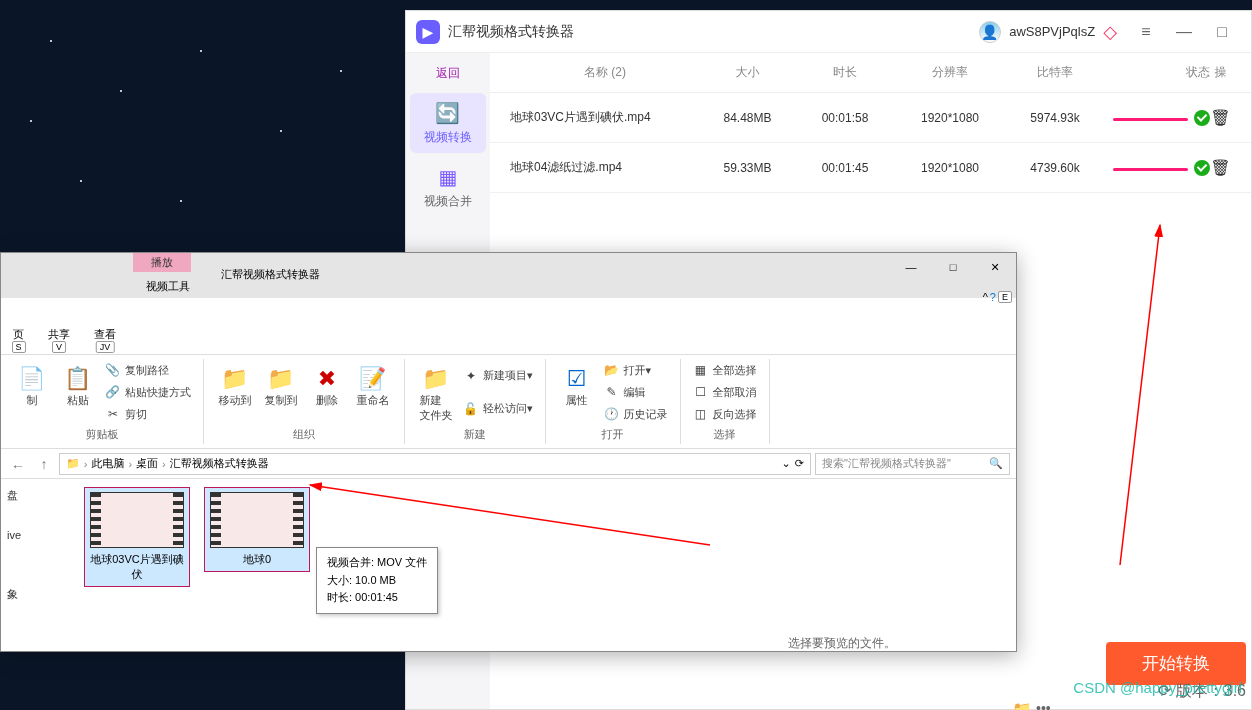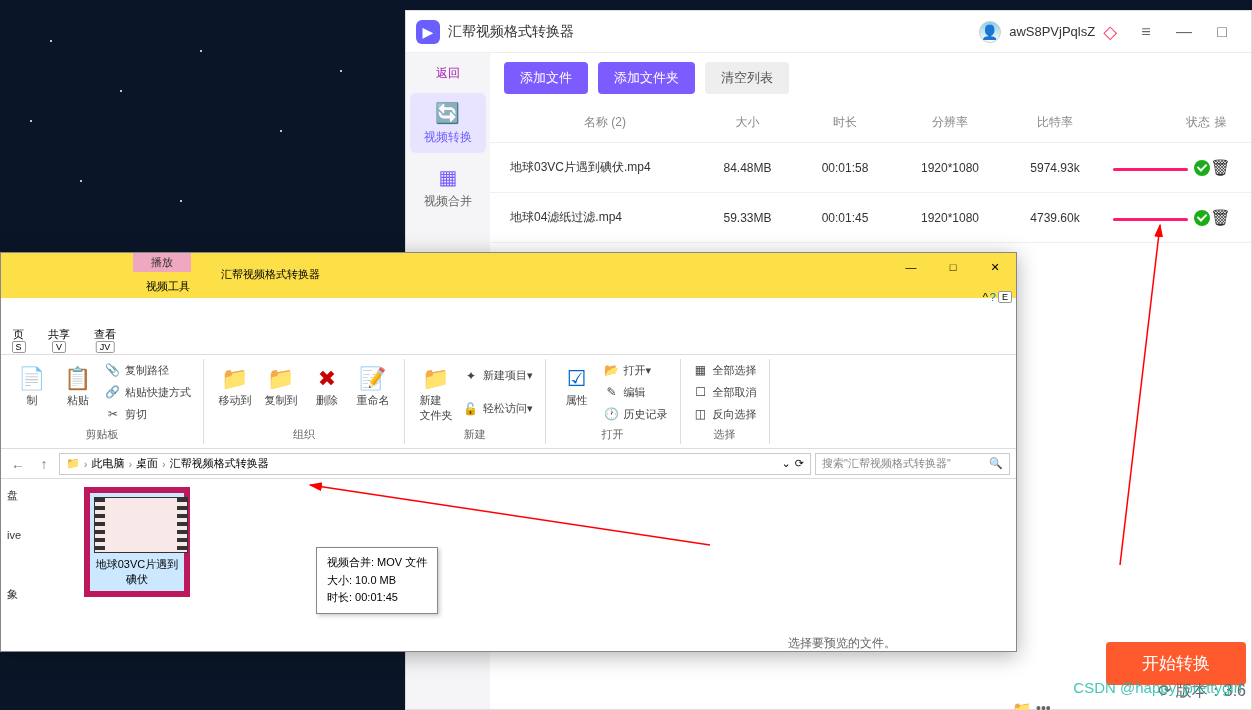--- a/index.html
+++ b/index.html
@@ -48,21 +48,21 @@
     
     .bottom-bar { position: absolute; bottom: 30px; left: 1018px; width: 234px; }
     .start-btn { padding: 10px 36px; background: #ff5a2e; color: #fff; font-size: 17px; border-radius: 4px; cursor: pointer; border:none; position:absolute; top:-38px; right:6px; }
     .folder-icon { position:absolute; left:-6px; top:20px; color:#999; font-size:16px; }
     .dots { position:absolute; left:18px; top:20px; color:#666; font-size:14px; }
     .version { position:absolute; right:6px; bottom:-22px; font-size:16px; color:#666; }
     .refresh-icon { display:inline-block; }
     
     
     .explorer { position: absolute; left: 0; top: 252px; width: 1017px; height: 400px; background: #fff; border: 1px solid #888; box-shadow: 0 4px 20px rgba(0,0,0,0.3); }
-    .exp-title { height: 45px; display: flex; align-items: flex-start; background: #fde047; position: relative; }
+    .exp-title { height: 45px; display: flex; align-items: flex-start; background: #e5e5e5; position: relative; }
     .exp-tabs-top { position: absolute; top: 0; left: 132px; display: flex; }
     .exp-tab-top { padding: 2px 18px 2px 18px; font-size: 11px; background: #f0a8c0; color: #333; }
     .exp-title-text { position: absolute; left: 220px; top: 14px; font-size: 11px; }
     .exp-win-controls { position: absolute; right: 0; top: 0; display: flex; }
     .exp-win-btn { width: 42px; height: 28px; display: flex; align-items: center; justify-content: center; font-size: 11px; cursor:pointer; }
     .video-tool-label { position:absolute; left:145px; top:26px; font-size:11px; }
     
     .exp-ribbon-tabs { height: 28px; display: flex; align-items: flex-end; padding-left: 0; position: relative; top:20px; }
     .ribbon-tab { padding: 4px 12px; font-size: 11px; cursor: pointer; position:relative;}
     .ribbon-key { position:absolute; top:18px; left:50%; transform:translateX(-50%); background:#fff; border:1px solid #999; padding:0 3px; font-size:9px; border-radius:2px; }
@@ -81,21 +81,21 @@
     .nav-btn { width: 22px; height: 22px; display: flex; align-items: center; justify-content: center; color: #777; cursor: pointer; font-size:14px; }
     .addr-bar { flex: 1; height: 22px; border: 1px solid #ccc; display: flex; align-items: center; padding: 0 6px; font-size: 11px; gap:4px; }
     .addr-sep { color: #888; }
     .search-bar { width: 195px; height: 22px; border: 1px solid #ccc; padding: 0 6px; font-size: 11px; color: #888; display:flex; align-items:center; }
     
     .exp-content { flex: 1; display: flex; height: 203px; }
     .exp-left { width: 75px; padding: 6px; font-size: 11px; color: #333; border-right: 1px solid transparent; }
     .tree-item { padding: 3px 0; display:flex; align-items:center; gap:4px; }
     .exp-files { flex: 1; padding: 8px; display: flex; gap: 14px; align-items: flex-start; position:relative; }
     .file-item { width: 106px; text-align: center; cursor: pointer; padding: 4px; }
-    .file-item.selected { background: #cce8ff; border: 6px solid #be185d; }
+    .file-item.selected { background: #cce8ff; border: 1px solid #be185d; }
     .file-thumb { width: 94px; height: 56px; background: #f8e8e8; border: 1px solid #333; position: relative; margin: 0 auto; }
     .film-holes { position: absolute; top:0; bottom:0; width:10px; background: repeating-linear-gradient(#333 0 4px, #f8e8e8 4px 8px); }
     .film-holes.left { left:0; } .film-holes.right { right:0; }
     .file-name { font-size: 11px; margin-top: 4px; word-break: break-all; }
     
     .tooltip { position: absolute; left: 240px; top: 68px; background: #fff; border: 1px solid #888; padding: 6px 10px; font-size: 11px; line-height: 1.6; box-shadow: 2px 2px 4px rgba(0,0,0,0.2); z-index: 10; }
     .preview-msg { position:absolute; right:120px; bottom:30px; font-size:12px; color:#666; }
     
     .watermark { position: absolute; right: 10px; bottom: 14px; color: #14b8a6; font-size: 15px; opacity: 0.8; z-index:100; }
     
@@ -135,25 +135,20 @@
       <div class="side-tab active">
         <div class="side-tab-icon">🔄</div>
         <div>视频转换</div>
       </div>
       <div class="side-tab">
         <div class="side-tab-icon" style="color:#7c5cff">▦</div>
         <div>视频合并</div>
       </div>
     </div>
     <div class="conv-main">
-      <div class="toolbar">
-        <button class="btn btn-purple">添加文件</button>
-        <button class="btn btn-purple">添加文件夹</button>
-        <button class="btn btn-gray">清空列表</button>
-      </div>
       <div class="table-header">
         <div class="col-name">名称 (2)</div>
         <div class="col-size">大小</div>
         <div class="col-time">时长</div>
         <div class="col-res">分辨率</div>
         <div class="col-bit">比特率</div>
         <div class="col-status">状态</div>
         <div class="col-op">操</div>
       </div>
       <div class="table-row">
@@ -348,20 +343,27 @@
         </div>
     </div>
     <div class="exp-files">
       <div class="file-item selected">
         <div class="file-thumb">
             <div class="film-holes left"></div>
             <div class="film-holes right"></div>
           </div>
         <div class="file-name">地球03VC片遇到碘伏</div>
       </div>
+      <div class="file-item selected">
+        <div class="file-thumb">
+            <div class="film-holes left"></div>
+            <div class="film-holes right"></div>
+          </div>
+        <div class="file-name">地球0</div>
+      </div>
       <div class="tooltip">
         <div>视频合并: MOV 文件</div>
         <div>大小: 10.0 MB</div>
         <div>时长: 00:01:45</div>
       </div>
       <div class="preview-msg">选择要预览的文件。</div>
     </div>
   </div>
 </div>
 

